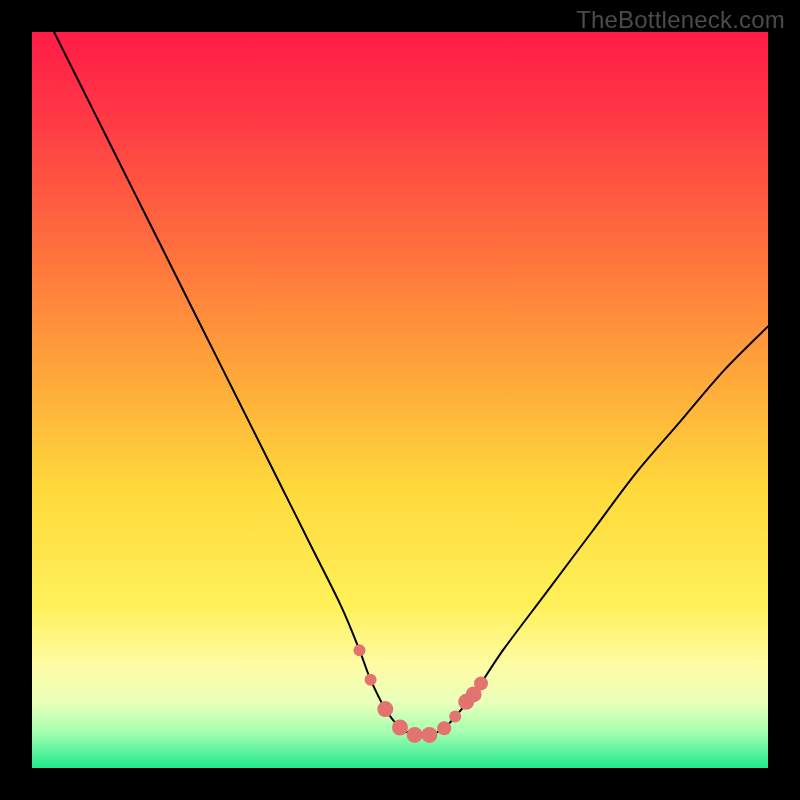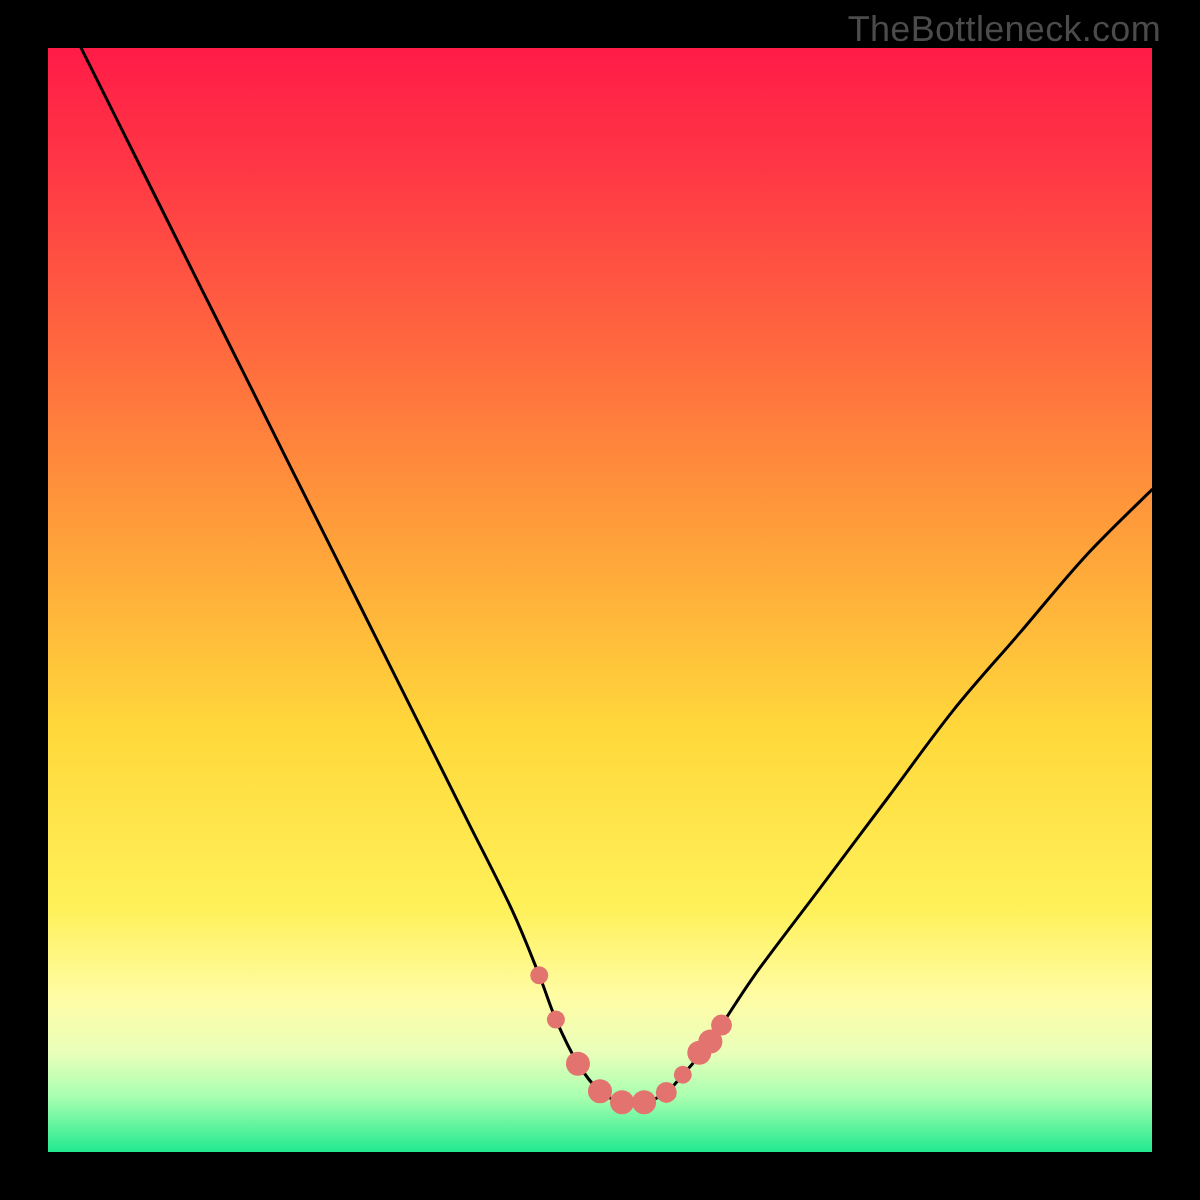--- a/index.html
+++ b/index.html
@@ -23,21 +23,21 @@
     position: absolute;
     left: 32px;
     top: 32px;
     width: 736px;
     height: 736px;
     overflow: hidden;
   }
   .watermark {
     position: absolute;
     top: 6px;
-    right: 26px;
+    right: 15px;
     color: #4b4b4b;
     font-size: 24px;
     font-weight: 400;
     letter-spacing: 0.2px;
     font-family: Arial, Helvetica, sans-serif;
   }
   svg { display: block; }
 </style>
 </head>
 <body>

